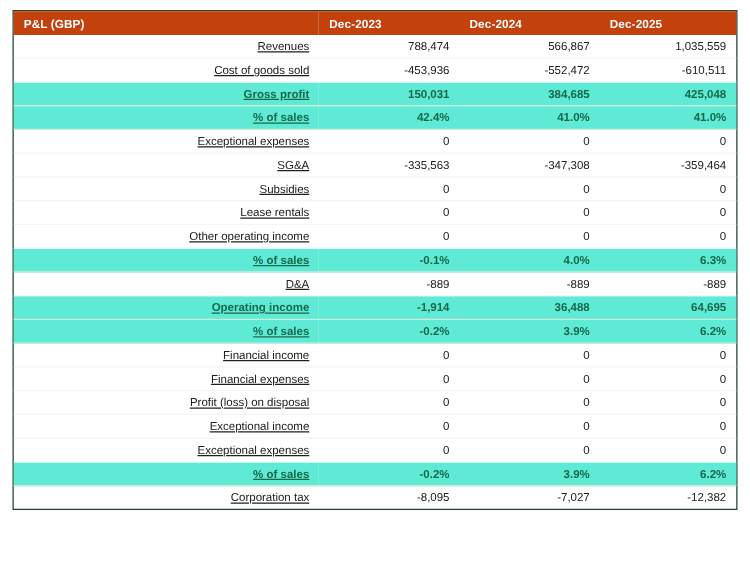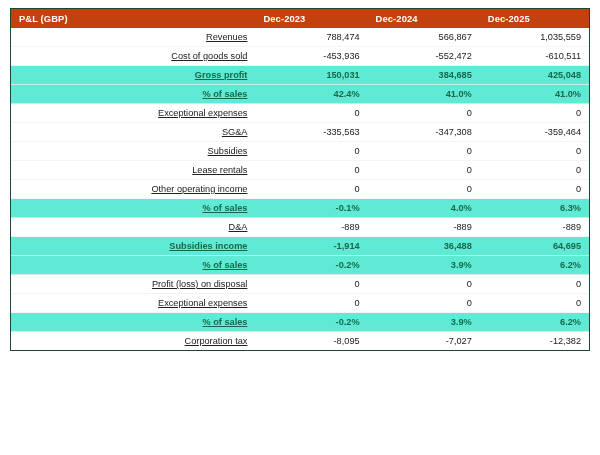--- a/index.html
+++ b/index.html
@@ -146,33 +146,51 @@
           <td class="num">4.0%</td>
           <td class="num">6.3%</td>
         </tr>
         <tr>
           <td class="lbl">D&amp;A</td>
           <td class="num">-889</td>
           <td class="num">-889</td>
           <td class="num">-889</td>
         </tr>
         <tr class="hl">
-          <td class="lbl">Subsidies income</td>
+          <td class="lbl">Operating income</td>
           <td class="num">-1,914</td>
           <td class="num">36,488</td>
           <td class="num">64,695</td>
         </tr>
         <tr class="hl">
           <td class="lbl">% of sales</td>
           <td class="num">-0.2%</td>
           <td class="num">3.9%</td>
           <td class="num">6.2%</td>
         </tr>
         <tr>
+          <td class="lbl">Financial income</td>
+          <td class="num">0</td>
+          <td class="num">0</td>
+          <td class="num">0</td>
+        </tr>
+        <tr>
+          <td class="lbl">Financial expenses</td>
+          <td class="num">0</td>
+          <td class="num">0</td>
+          <td class="num">0</td>
+        </tr>
+        <tr>
           <td class="lbl">Profit (loss) on disposal</td>
+          <td class="num">0</td>
+          <td class="num">0</td>
+          <td class="num">0</td>
+        </tr>
+        <tr>
+          <td class="lbl">Exceptional income</td>
           <td class="num">0</td>
           <td class="num">0</td>
           <td class="num">0</td>
         </tr>
         <tr>
           <td class="lbl">Exceptional expenses</td>
           <td class="num">0</td>
           <td class="num">0</td>
           <td class="num">0</td>
         </tr>

